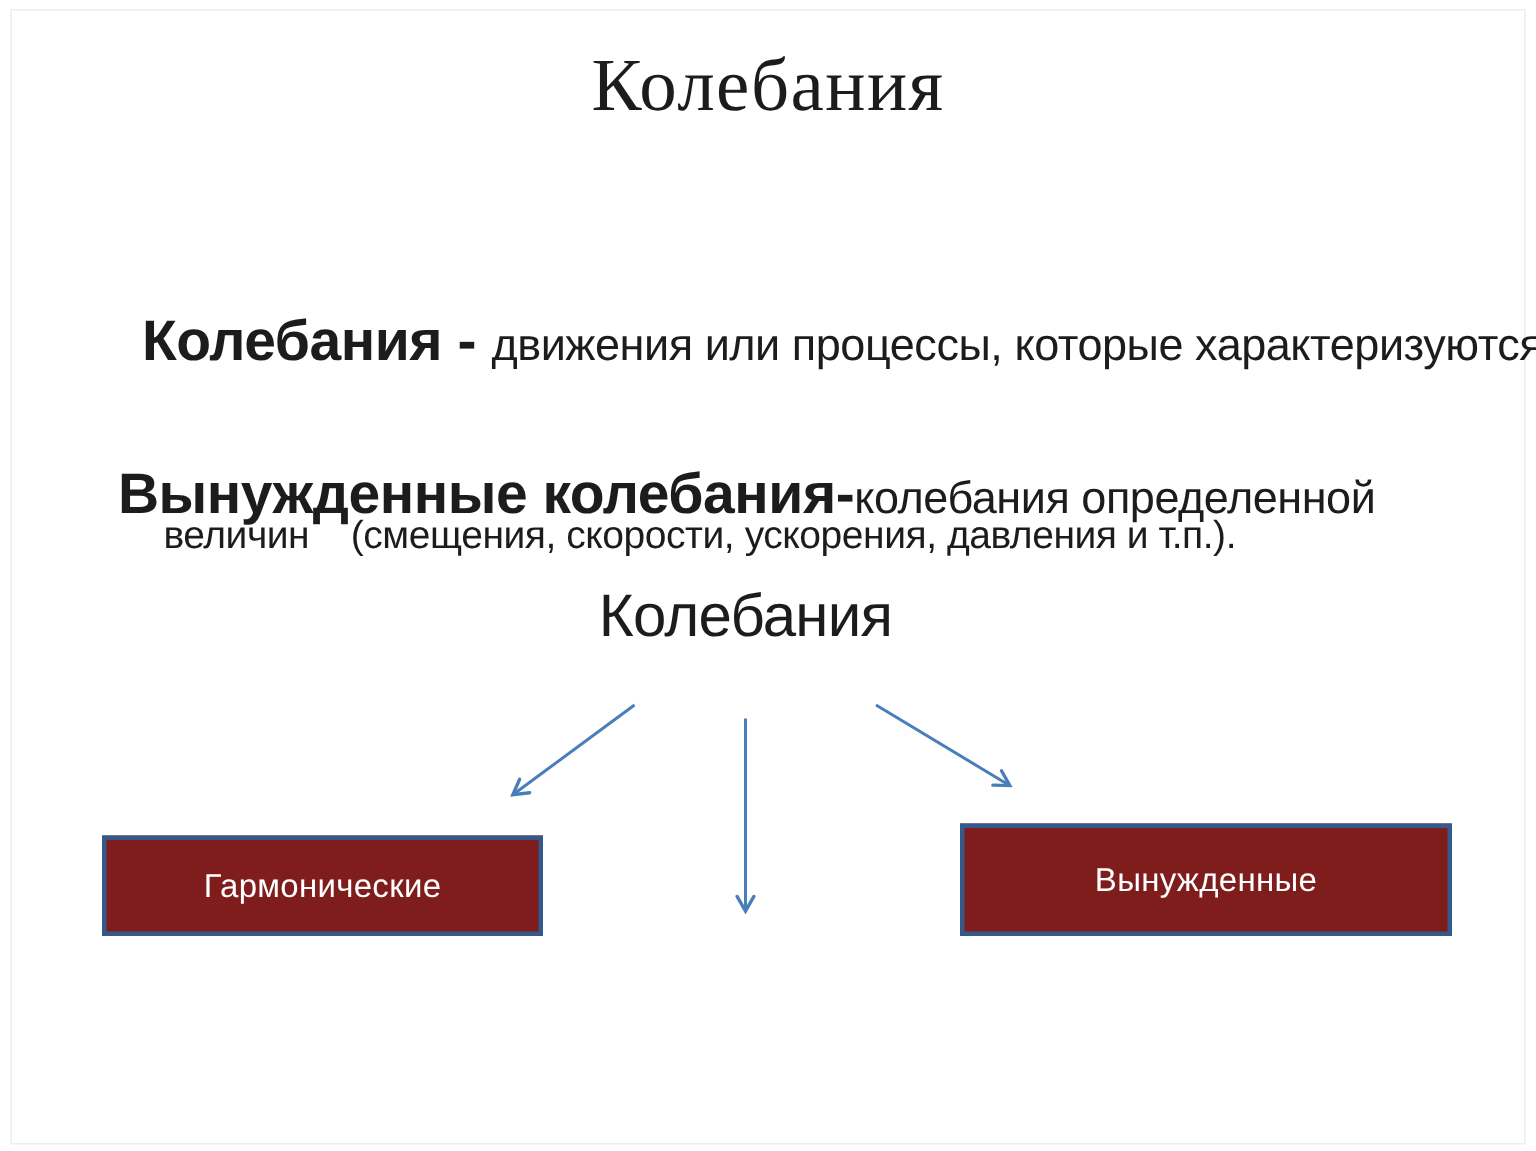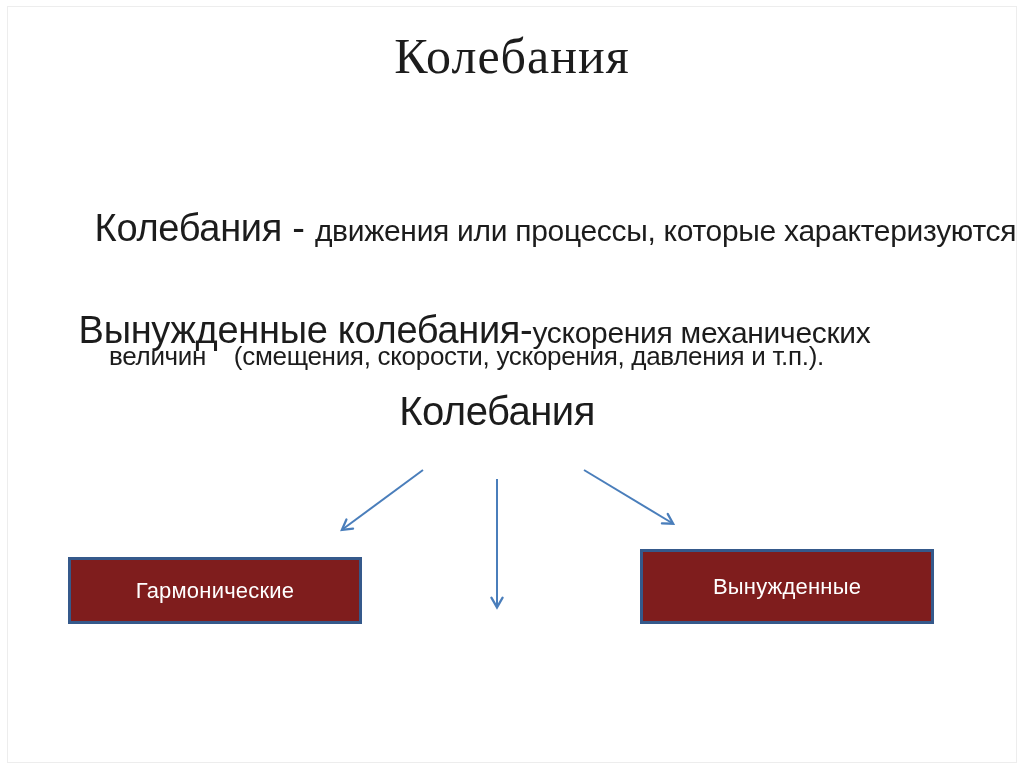--- a/index.html
+++ b/index.html
@@ -17,21 +17,21 @@
   }
   .slide-title {
     position:absolute; left:0; top:26px; width:1024px;
     text-align:center;
     font-family:"Liberation Serif", serif;
     font-size:50px; line-height:60px; font-weight:400;
     color:#1c1c1c;
     letter-spacing:1px;
   }
   .def-line { position:absolute; white-space:pre; letter-spacing:-0.3px; }
-  .def-lead { font-size:38px; line-height:48px; font-weight:400; }
+  .def-lead { font-size:38px; line-height:48px; font-weight:700; }
   .def-rest { font-size:30px; line-height:48px; font-weight:400; }
   .def-line2 { font-size:26px; line-height:34px; font-weight:400; }
   #def1-line1 { left:78px;  top:186px; }
   #def1-line2 { left:96px;  top:240px; }
   #def2-line1 { left:62px;  top:288px; }
   #def2-line2 { left:96px;  top:339px;margin-left:13px; }
   .diagram-heading {
     position:absolute; left:0; top:388px; width:994px;
     text-align:center;
     font-size:40px; line-height:46px; font-weight:400;
@@ -46,37 +46,37 @@
     background:#7f1d1d;
     border:3px solid #35598b;
     box-sizing:border-box;
     display:flex; align-items:center; justify-content:center;
     color:#ffffff;
     font-size:22px;
     letter-spacing:0.2px;
   }
   #node-harmonic { left:68px;  top:557px; width:294px; height:67px; }
   #node-free     { left:318px; top:631px; width:357px; height:66px; }
-  #node-forced   { left:640px; top:549px; width:294px; height:75px; }
+  #node-forced   { left:640px; top:549px; width:328px; height:75px; }
 </style>
 </head>
 <body>
 
 <div class="page">
 
   <div class="slide-frame"></div>
 
   <div class="slide-title">Колебания</div>
 
   <div class="def-line" id="def1-line1">
     <span class="def-lead">Колебания - </span><span class="def-rest">движения или процессы, которые характеризуются</span>
   </div>
 
   <div class="def-line" id="def2-line1">
-    <span class="def-lead">Вынужденные колебания-</span><span class="def-rest">ускорения механических</span>
+    <span class="def-lead">Вынужденные колебания-</span><span class="def-rest">колебания определенной</span>
   </div>
   <div class="def-line def-line2" id="def2-line2">величин    (смещения, скорости, ускорения, давления и т.п.).</div>
 
   <div class="diagram-heading">Колебания</div>
 
   <svg class="arrow-layer" viewBox="0 0 1024 767">
     <defs>
       <marker id="open-arrowhead" viewBox="0 0 10 10" refX="7.5" refY="5" markerWidth="7" markerHeight="7" orient="auto">
         <path d="M1.5,1 L8.5,5 L1.5,9" fill="none" stroke-width="1.6" stroke-linecap="round" stroke="#4a7ebb"></path>
       </marker>

